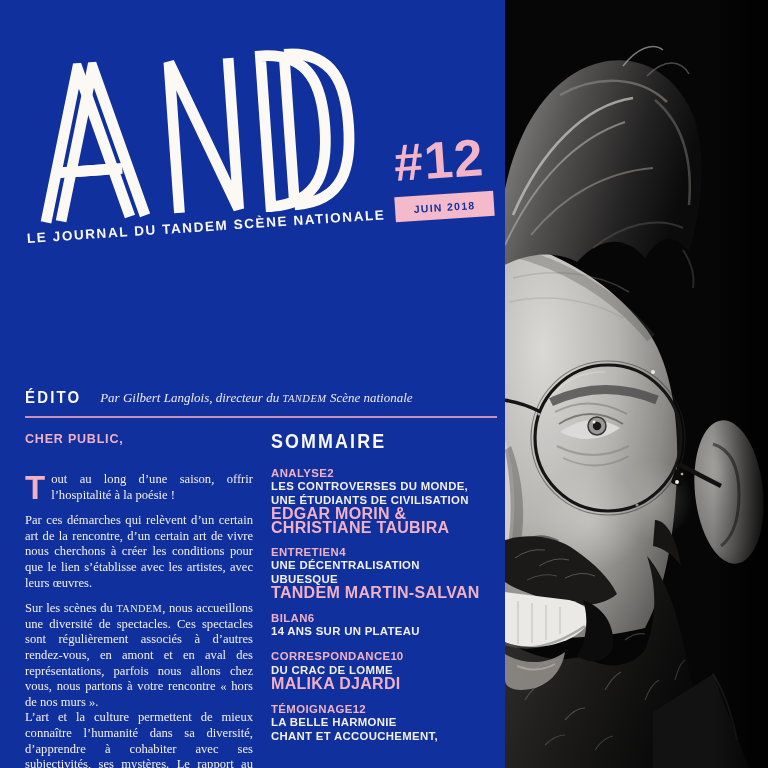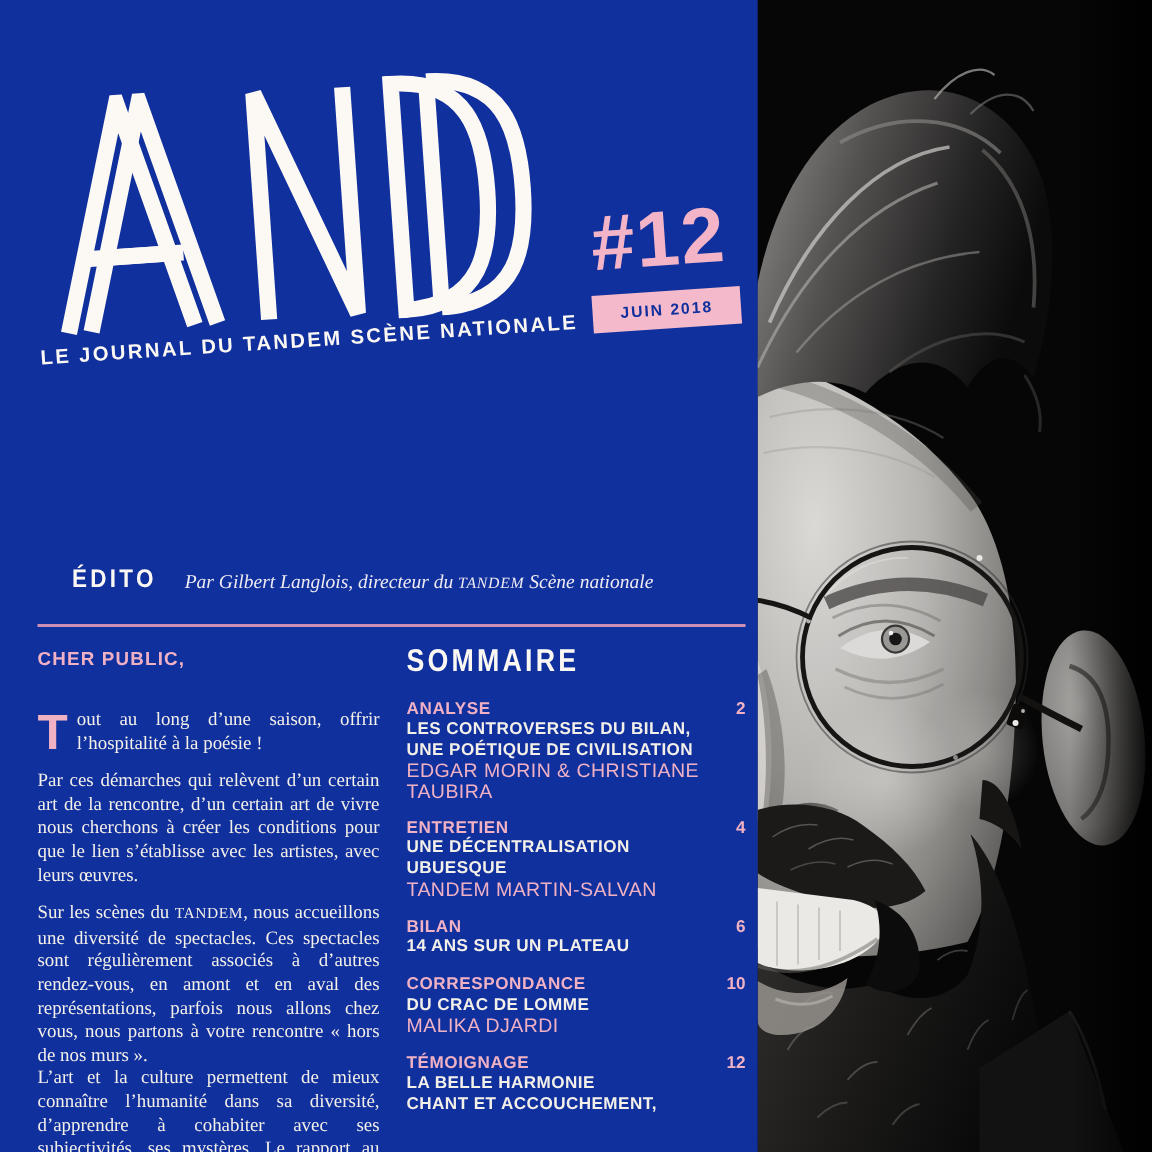--- a/index.html
+++ b/index.html
@@ -30,21 +30,21 @@
     display:flex;align-items:center;justify-content:center;
     transform:rotate(-3.8deg);
   }
   .subtitle{
     position:absolute;left:27px;top:231px;white-space:nowrap;
     color:#FBF8F3;font-weight:700;font-size:13.5px;letter-spacing:1.6px;
     transform:rotate(-3.8deg);transform-origin:left center;
   }
 
   
-  .edito-row{position:absolute;left:25px;top:376px;width:472px;display:flex;align-items:flex-end;gap:11px;margin-left:23px;}
+  .edito-row{position:absolute;left:25px;top:388px;width:472px;display:flex;align-items:center;gap:11px;}
   .edito-label{
     color:#FBF8F3;font-weight:700;font-size:17px;letter-spacing:2.5px;
     transform:scaleX(.88);transform-origin:left center;
   }
   .byline{font-family:"Liberation Serif","DejaVu Serif",serif;font-style:italic;font-size:13px;color:#EFEBF2;}
   .byline .sc{font-size:10.5px;letter-spacing:.5px;}
   .rule{position:absolute;left:25px;top:416px;width:472px;height:2px;background:#CE8FB4;}
 
   
   .content{position:absolute;left:25px;top:428px;width:472px;display:flex;gap:18px;}
@@ -63,25 +63,25 @@
     padding:2px 6px 0 0;font-family:"Liberation Sans",sans-serif;
   }
   .sc2{font-size:10.3px;letter-spacing:.4px;}
 
   
   .toc-title{
     color:#FBF8F3;font-weight:700;font-size:21px;letter-spacing:2.5px;
     margin:1px 0 14px;transform:scaleX(.85);transform-origin:left center;
   }
   .entry{margin-bottom:12px;}
-  .e-head{display:flex;justify-content:space-between;align-items:baseline;}
+  .e-head{display:flex;justify-content:flex-start;align-items:baseline;}
   .cat{color:#F1B1C5;font-weight:700;font-size:11.4px;letter-spacing:.4px;line-height:13.4px;}
   .pg{color:#F1B1C5;font-weight:700;font-size:11.4px;}
   .e-line{color:#F3EFE9;font-weight:700;font-size:11.4px;letter-spacing:.3px;line-height:13.4px;}
-  .e-auth{color:#F1B1C5;font-weight:400;font-size:13px;letter-spacing:.3px;line-height:13.4px;}
+  .e-auth{color:#F1B1C5;font-weight:700;font-size:16px;letter-spacing:.3px;line-height:13.4px;}
 </style>
 </head>
 <body>
 
 <div class="page">
 
   <div class="photo" title="Portrait noir et blanc d’un homme souriant portant de grandes lunettes rondes">
     <svg width="263" height="768" viewBox="0 0 263 768">
       <defs>
         <radialGradient id="skinG" cx="22%" cy="28%" r="95%">
@@ -260,22 +260,22 @@
       </div>
 
       <div class="col-right">
         <div class="toc-title">SOMMAIRE</div>
 
         <div class="entry">
           <div class="e-head">
             <span class="cat">ANALYSE</span>
             <span class="pg">2</span>
           </div>
-          <div class="e-line">LES CONTROVERSES DU BILAN,</div>
-          <div class="e-line">UNE POÉTIQUE DE CIVILISATION</div>
+          <div class="e-line">LES CONTROVERSES DU MONDE,</div>
+          <div class="e-line">UNE ÉTUDIANTS DE CIVILISATION</div>
           <div class="e-auth">EDGAR MORIN &amp; CHRISTIANE TAUBIRA</div>
         </div>
 
         <div class="entry">
           <div class="e-head">
             <span class="cat">ENTRETIEN</span>
             <span class="pg">4</span>
           </div>
           <div class="e-line">UNE DÉCENTRALISATION</div>
           <div class="e-line">UBUESQUE</div>

